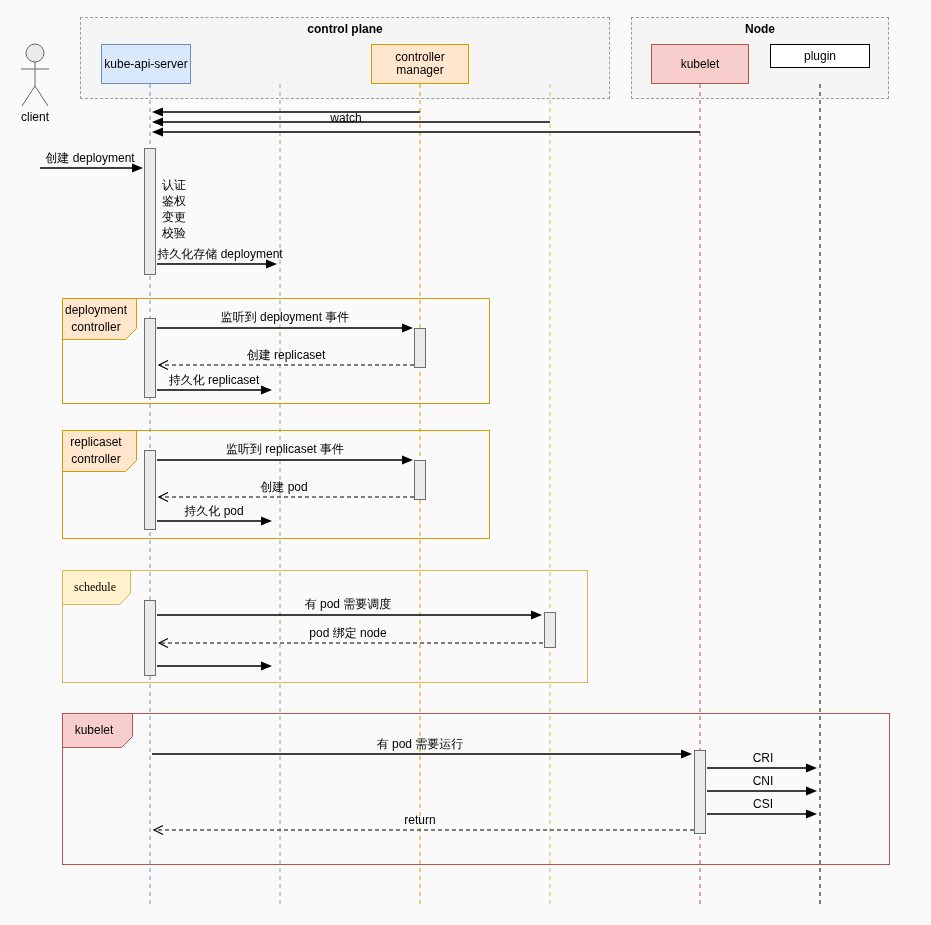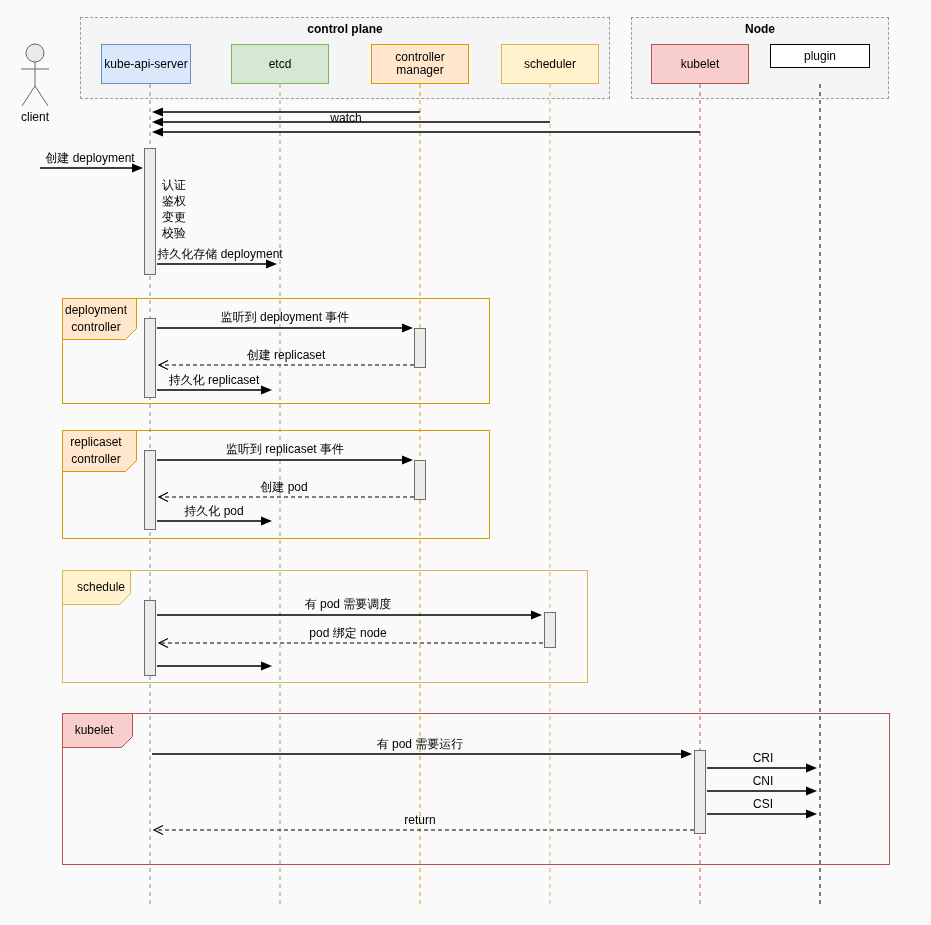--- a/index.html
+++ b/index.html
@@ -88,28 +88,26 @@
       <path d="M 168 360.5 L 159 365 L 168 369.5" fill="none" stroke="#000" stroke-width="1.2"></path>
       <path d="M 168 492.5 L 159 497 L 168 501.5" fill="none" stroke="#000" stroke-width="1.2"></path>
       <path d="M 168 638.5 L 159 643 L 168 647.5" fill="none" stroke="#000" stroke-width="1.2"></path>
       <path d="M 163 825.5 L 154 830 L 163 834.5" fill="none" stroke="#000" stroke-width="1.2"></path>
     </svg>
   <div class="layer" id="layer-fg">
       <div class="abs frame-label" style="left: 62px; top: 298px; width: 68px; height: 41px;">deployment
 controller</div>
       <div class="abs frame-label" style="left: 62px; top: 430px; width: 68px; height: 41px;">replicaset
 controller</div>
-      <div class="abs frame-label" style="left: 70px; top: 570px; width: 62px; height: 34px;">schedule</div>
+      <div class="abs frame-label" style="left: 64px; top: 570px; width: 62px; height: 34px; font-family: Liberation Serif, serif;">schedule</div>
       <div class="abs frame-label" style="left: 62px; top: 713px; width: 64px; height: 34px;">kubelet</div>
       <div class="abs" style="left: 8px; top: 110px; width: 54px; text-align: center;">client</div>
       <div class="abs participant" style="left: 101px; top: 44px; width: 90px; height: 40px; background: rgb(218, 232, 252); border-color: rgb(108, 142, 191);">kube-api-server</div>
-      <div class="abs participant" style="left: 231px; top: 44px; width: 98px; height: 40px; background: rgb(213, 232, 212); border-color: rgb(130, 179, 102);">etcd</div>
       <div class="abs participant" style="left: 371px; top: 44px; width: 98px; height: 40px; background: rgb(255, 230, 204); border-color: rgb(215, 155, 0);">controller
 manager</div>
-      <div class="abs participant" style="left: 501px; top: 44px; width: 98px; height: 40px; background: rgb(255, 242, 204); border-color: rgb(214, 182, 86);">scheduler</div>
       <div class="abs participant" style="left: 651px; top: 44px; width: 98px; height: 40px; background: rgb(248, 206, 204); border-color: rgb(184, 84, 80);">kubelet</div>
       <div class="abs participant" style="left: 770px; top: 44px; width: 100px; height: 24px; background: rgb(255, 255, 255); border-color: rgb(0, 0, 0);">plugin</div>
       <div class="abs bar" style="left: 144px; top: 148px; height: 127px;"></div>
       <div class="abs bar" style="left: 144px; top: 318px; height: 80px;"></div>
       <div class="abs bar" style="left: 414px; top: 328px; height: 40px;"></div>
       <div class="abs bar" style="left: 144px; top: 450px; height: 80px;"></div>
       <div class="abs bar" style="left: 414px; top: 460px; height: 40px;"></div>
       <div class="abs bar" style="left: 144px; top: 600px; height: 76px;"></div>
       <div class="abs bar" style="left: 544px; top: 612px; height: 36px;"></div>
       <div class="abs bar" style="left: 694px; top: 750px; height: 84px;"></div>

